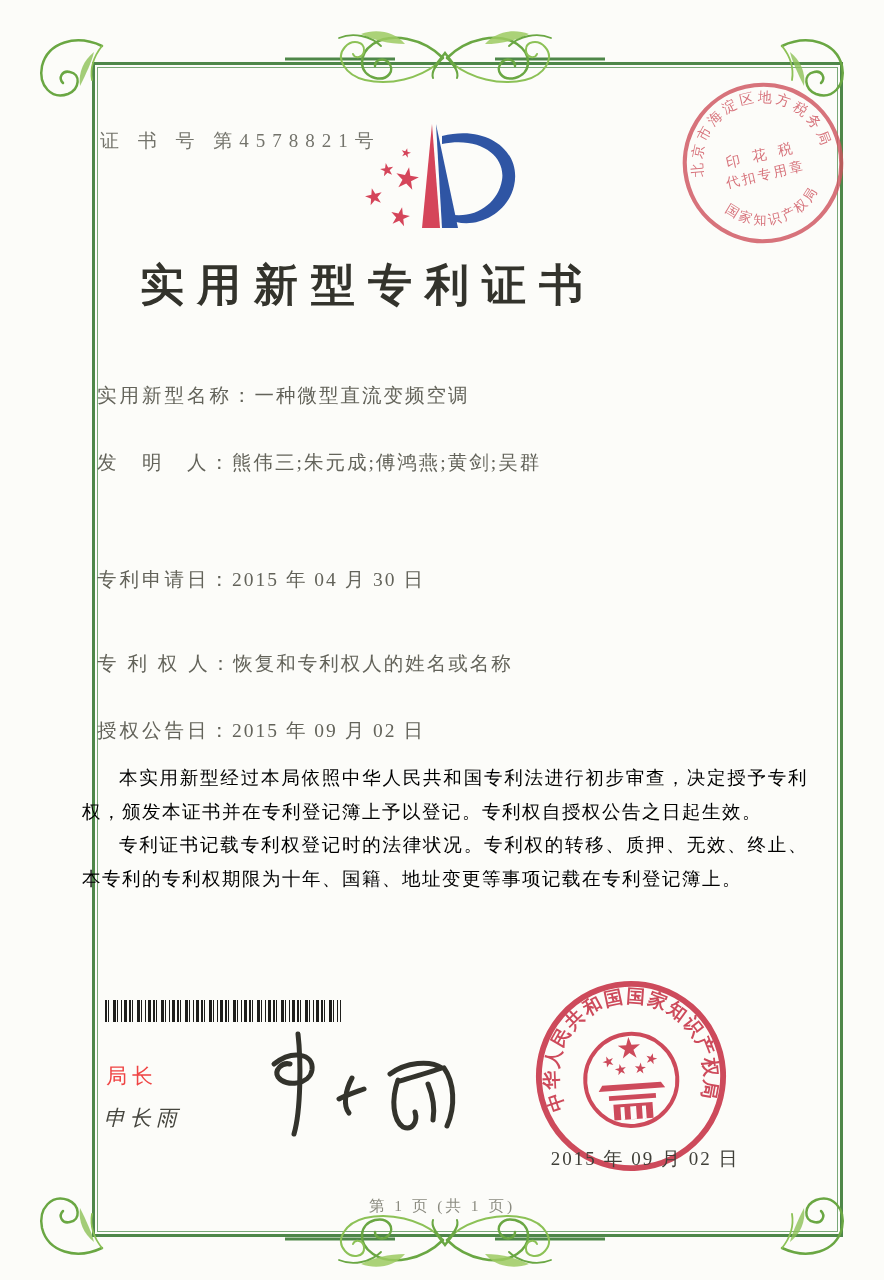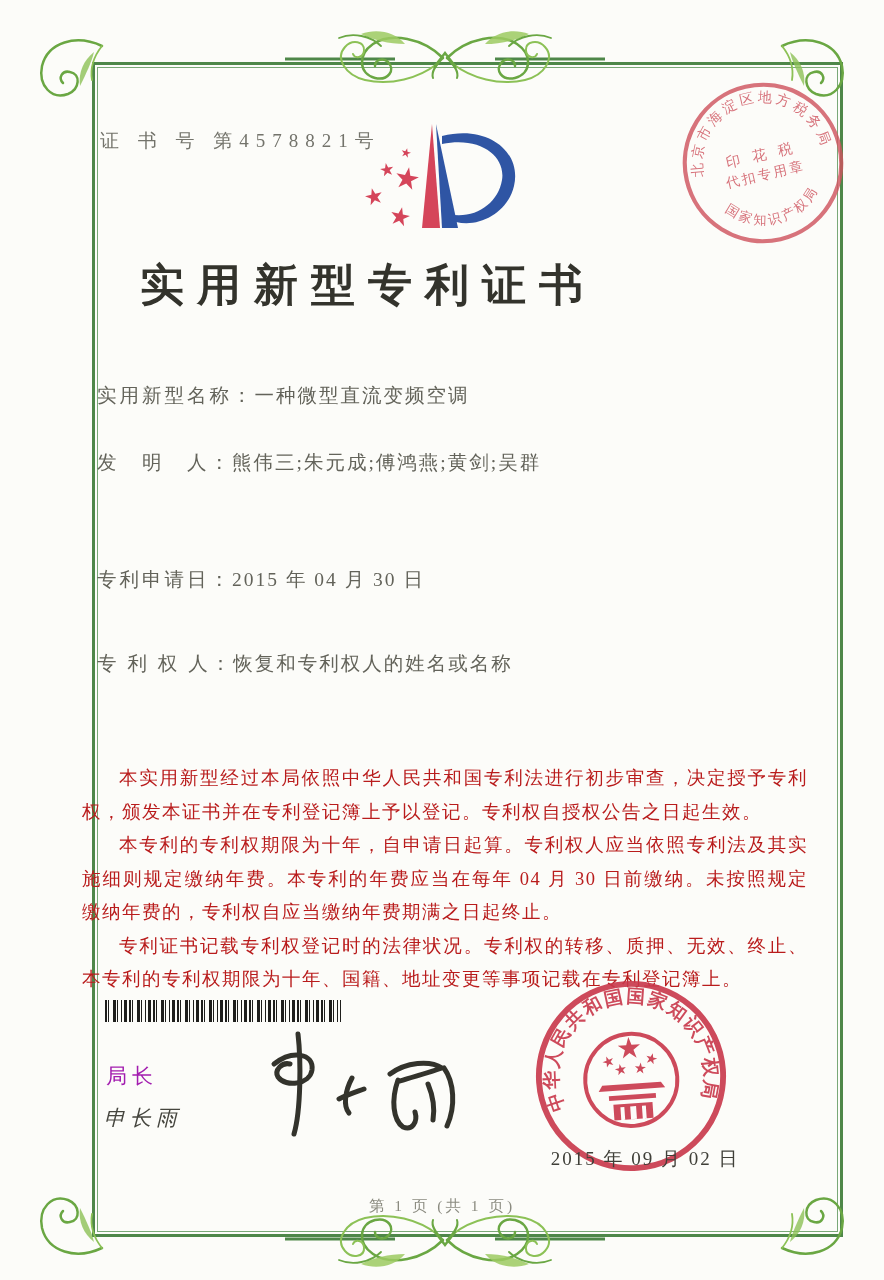--- a/index.html
+++ b/index.html
@@ -15,32 +15,32 @@
     letter-spacing:7px;}
   .logo{position:absolute;left:356px;top:116px;width:190px;height:138px;}
   .tax-seal{position:absolute;left:678px;top:78px;width:170px;height:170px;
     transform:rotate(-13deg);opacity:.82;}
   .title{position:absolute;left:0;top:256px;width:736px;text-align:center;
     font-size:44px;font-weight:600;color:#33332c;letter-spacing:13px;}
   .field-row{position:absolute;left:97px;font-size:19.5px;color:#63635a;
     letter-spacing:2px;white-space:nowrap;}
   .field-label{letter-spacing:3px;}
   .paragraphs{position:absolute;left:82px;top:762px;width:726px;font-size:18.5px;
-    line-height:33.5px;color:#b91c1c;text-align:justify;letter-spacing:1.5px;}
+    line-height:33.5px;color:#000000;text-align:justify;letter-spacing:1.5px;}
   .paragraphs p{margin:0;text-indent:2em;}
   .barcode{position:absolute;left:105px;top:1000px;width:236px;height:22px;
     background:repeating-linear-gradient(90deg,
       #1e1e1c 0 2px,#fcfcf9 2px 3px,
       #1e1e1c 3px 4px,#fcfcf9 4px 8px,
       #1e1e1c 8px 11px,#fcfcf9 11px 12px,
       #1e1e1c 12px 13px,#fcfcf9 13px 16px,
       #1e1e1c 16px 17px,#fcfcf9 17px 19px,
       #1e1e1c 19px 22px,#fcfcf9 22px 24px);}
   .commissioner-label{position:absolute;left:106px;top:1062px;font-size:21px;
-    color:#a21caf;letter-spacing:5px;}
+    color:#ef4444;letter-spacing:5px;}
   .commissioner-name{position:absolute;left:104px;top:1104px;font-size:21px;
     color:#45453e;letter-spacing:5px;font-style:italic;}
   .signature{position:absolute;left:232px;top:1028px;width:250px;height:130px;}
   .sipo-seal{position:absolute;left:533px;top:978px;width:196px;height:196px;
     transform:rotate(-4deg);opacity:.9;}
   .issue-date{position:absolute;left:540px;top:1146px;width:210px;text-align:center;
     font-size:19px;color:#3f3f38;letter-spacing:2px;z-index:5;}
   .page-footer{position:absolute;left:0;top:1196px;width:884px;text-align:center;
     font-size:15.5px;color:#8b8b80;letter-spacing:3px;z-index:5;}
   svg{display:block;}
@@ -127,24 +127,24 @@
     <text x="100" y="96" text-anchor="middle" font-size="17" fill="#cf5560" letter-spacing="5">印 花 税</text>
     <text x="100" y="119" text-anchor="middle" font-size="16" fill="#cf5560" letter-spacing="3">代扣专用章</text>
   </svg>
 
   <div class="title">实用新型专利证书</div>
 
   <div class="field-row" style="top:382px"><span class="field-label">实用新型名称：</span><span class="field-value">一种微型直流变频空调</span></div>
   <div class="field-row" style="top:449px"><span class="field-label">发　明　人：</span><span class="field-value">熊伟三;朱元成;傅鸿燕;黄剑;吴群</span></div>
   <div class="field-row" style="top:566px"><span class="field-label">专利申请日：</span><span class="field-value">2015 年 04 月 30 日</span></div>
   <div class="field-row" style="top:650px"><span class="field-label">专 利 权 人：</span><span class="field-value">恢复和专利权人的姓名或名称</span></div>
+  <div class="field-row" style="top:717px"><span class="field-label">授权公告日：</span><span class="field-value">2015 年 09 月 02 日</span></div>
 
   <div class="paragraphs">
     <p>本实用新型经过本局依照中华人民共和国专利法进行初步审查，决定授予专利权，颁发本证书并在专利登记簿上予以登记。专利权自授权公告之日起生效。</p>
-    <p>本专利的专利权期限为十年，自申请日起算。专利权人应当依照专利法及其实施细则规定缴纳年费。本专利的年费应当在每年 04 月 30 日前缴纳。未按照规定缴纳年费的，专利权自应当缴纳年费期满之日起终止。</p>
     <p>专利证书记载专利权登记时的法律状况。专利权的转移、质押、无效、终止、本专利的专利权期限为十年、国籍、地址变更等事项记载在专利登记簿上。</p>
   </div>
 
   <div class="barcode"></div>
 
   <div class="commissioner-label">局长</div>
   <div class="commissioner-name">申长雨</div>
 
   <svg class="signature" viewBox="0 0 250 130">
     <g fill="none" stroke="#33332c" stroke-width="5" stroke-linecap="round" stroke-linejoin="round">

